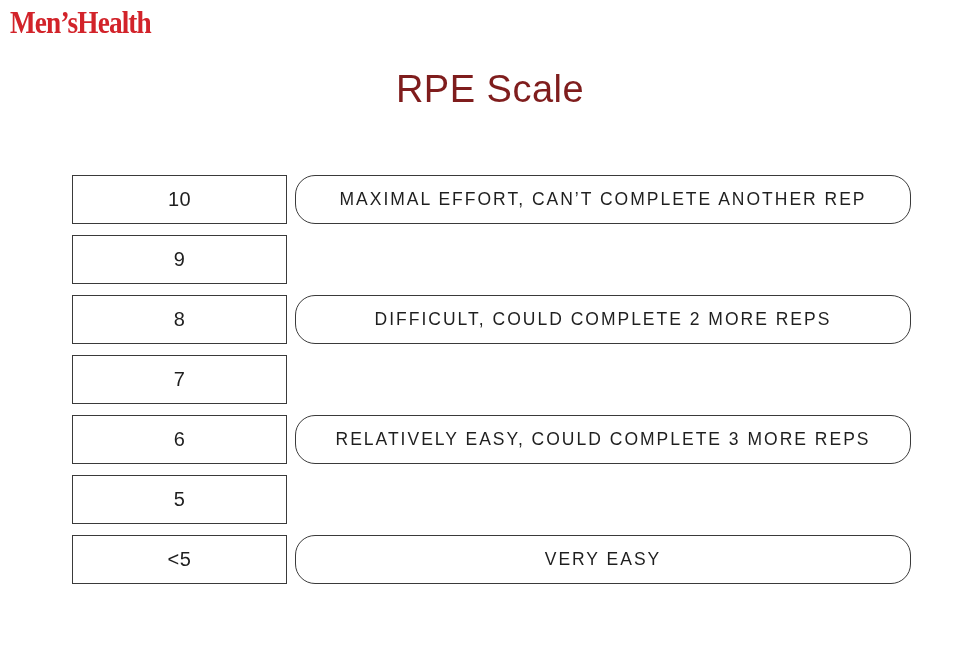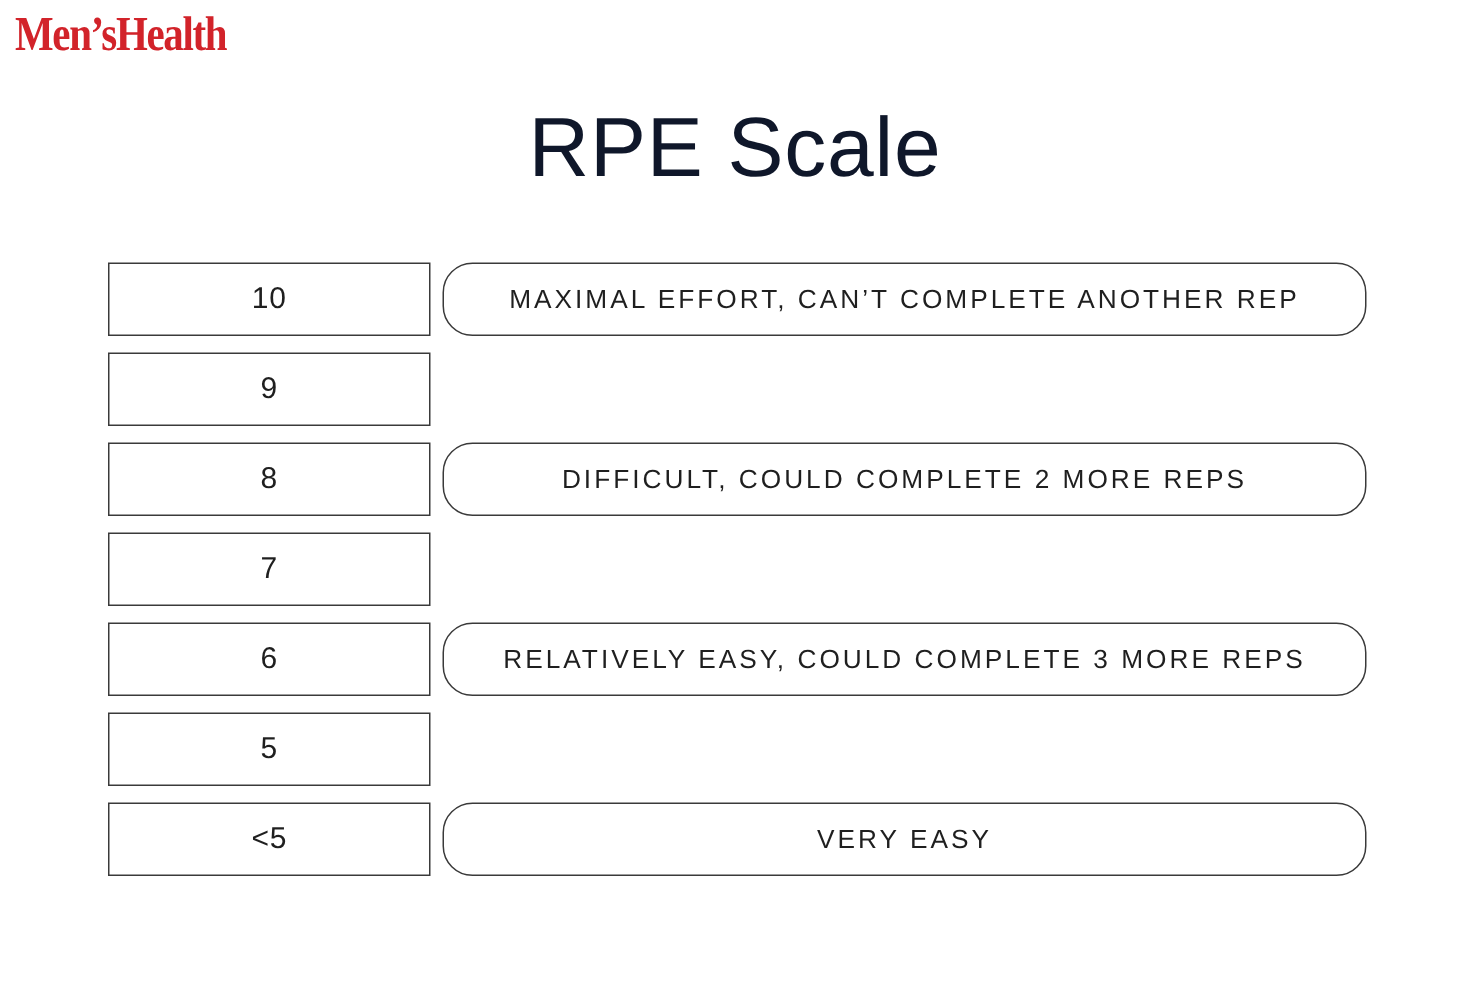--- a/index.html
+++ b/index.html
@@ -26,25 +26,25 @@
     color: #d2232a;
     letter-spacing: -1px;
     transform: scaleX(0.88) scaleY(1.05);
     transform-origin: left top;
     white-space: nowrap;
   }
   .title {
     margin: 0;
     padding-top: 70px;
     text-align: center;
-    font-size: 56px;
+    font-size: 38px;
     font-weight: 500;
     line-height: 1;
     letter-spacing: 0.5px;
-    color: #0f172a;
+    color: #7f1d1d;
   }
   .rpe-table {
     position: absolute;
     top: 175px;
     left: 72px;
     width: 839px;
   }
   .row {
     display: flex;
     gap: 8px;

